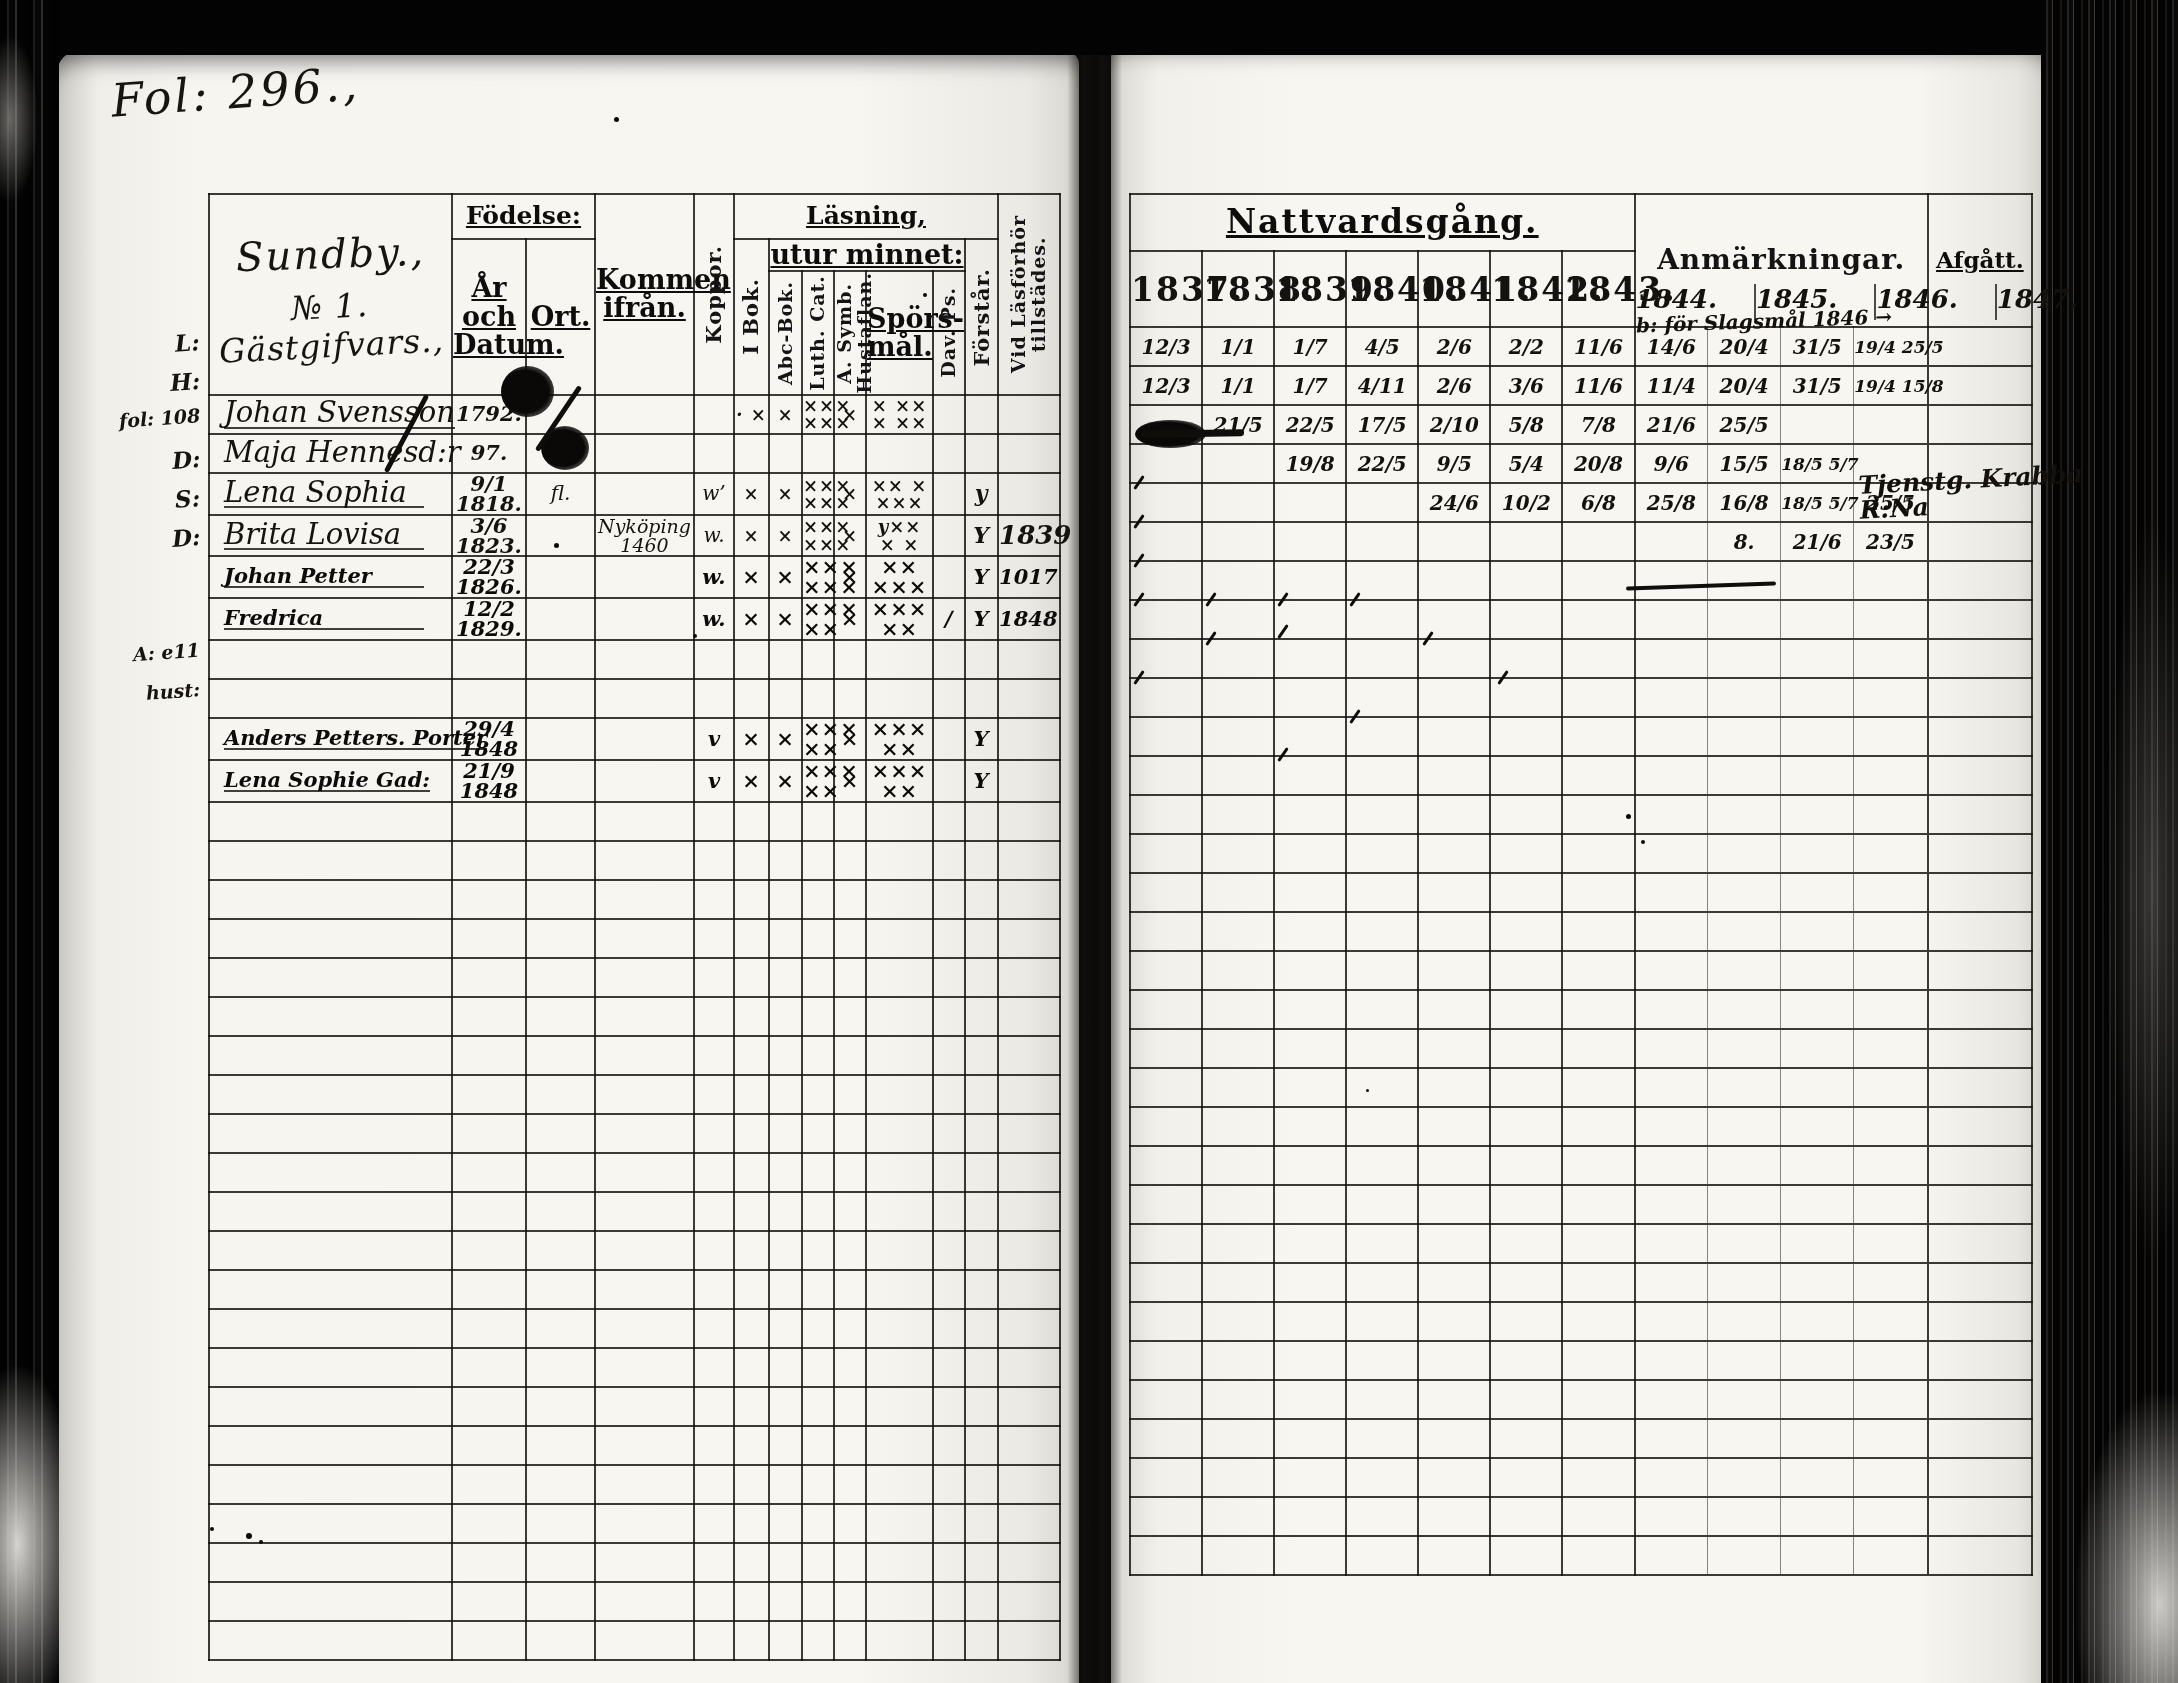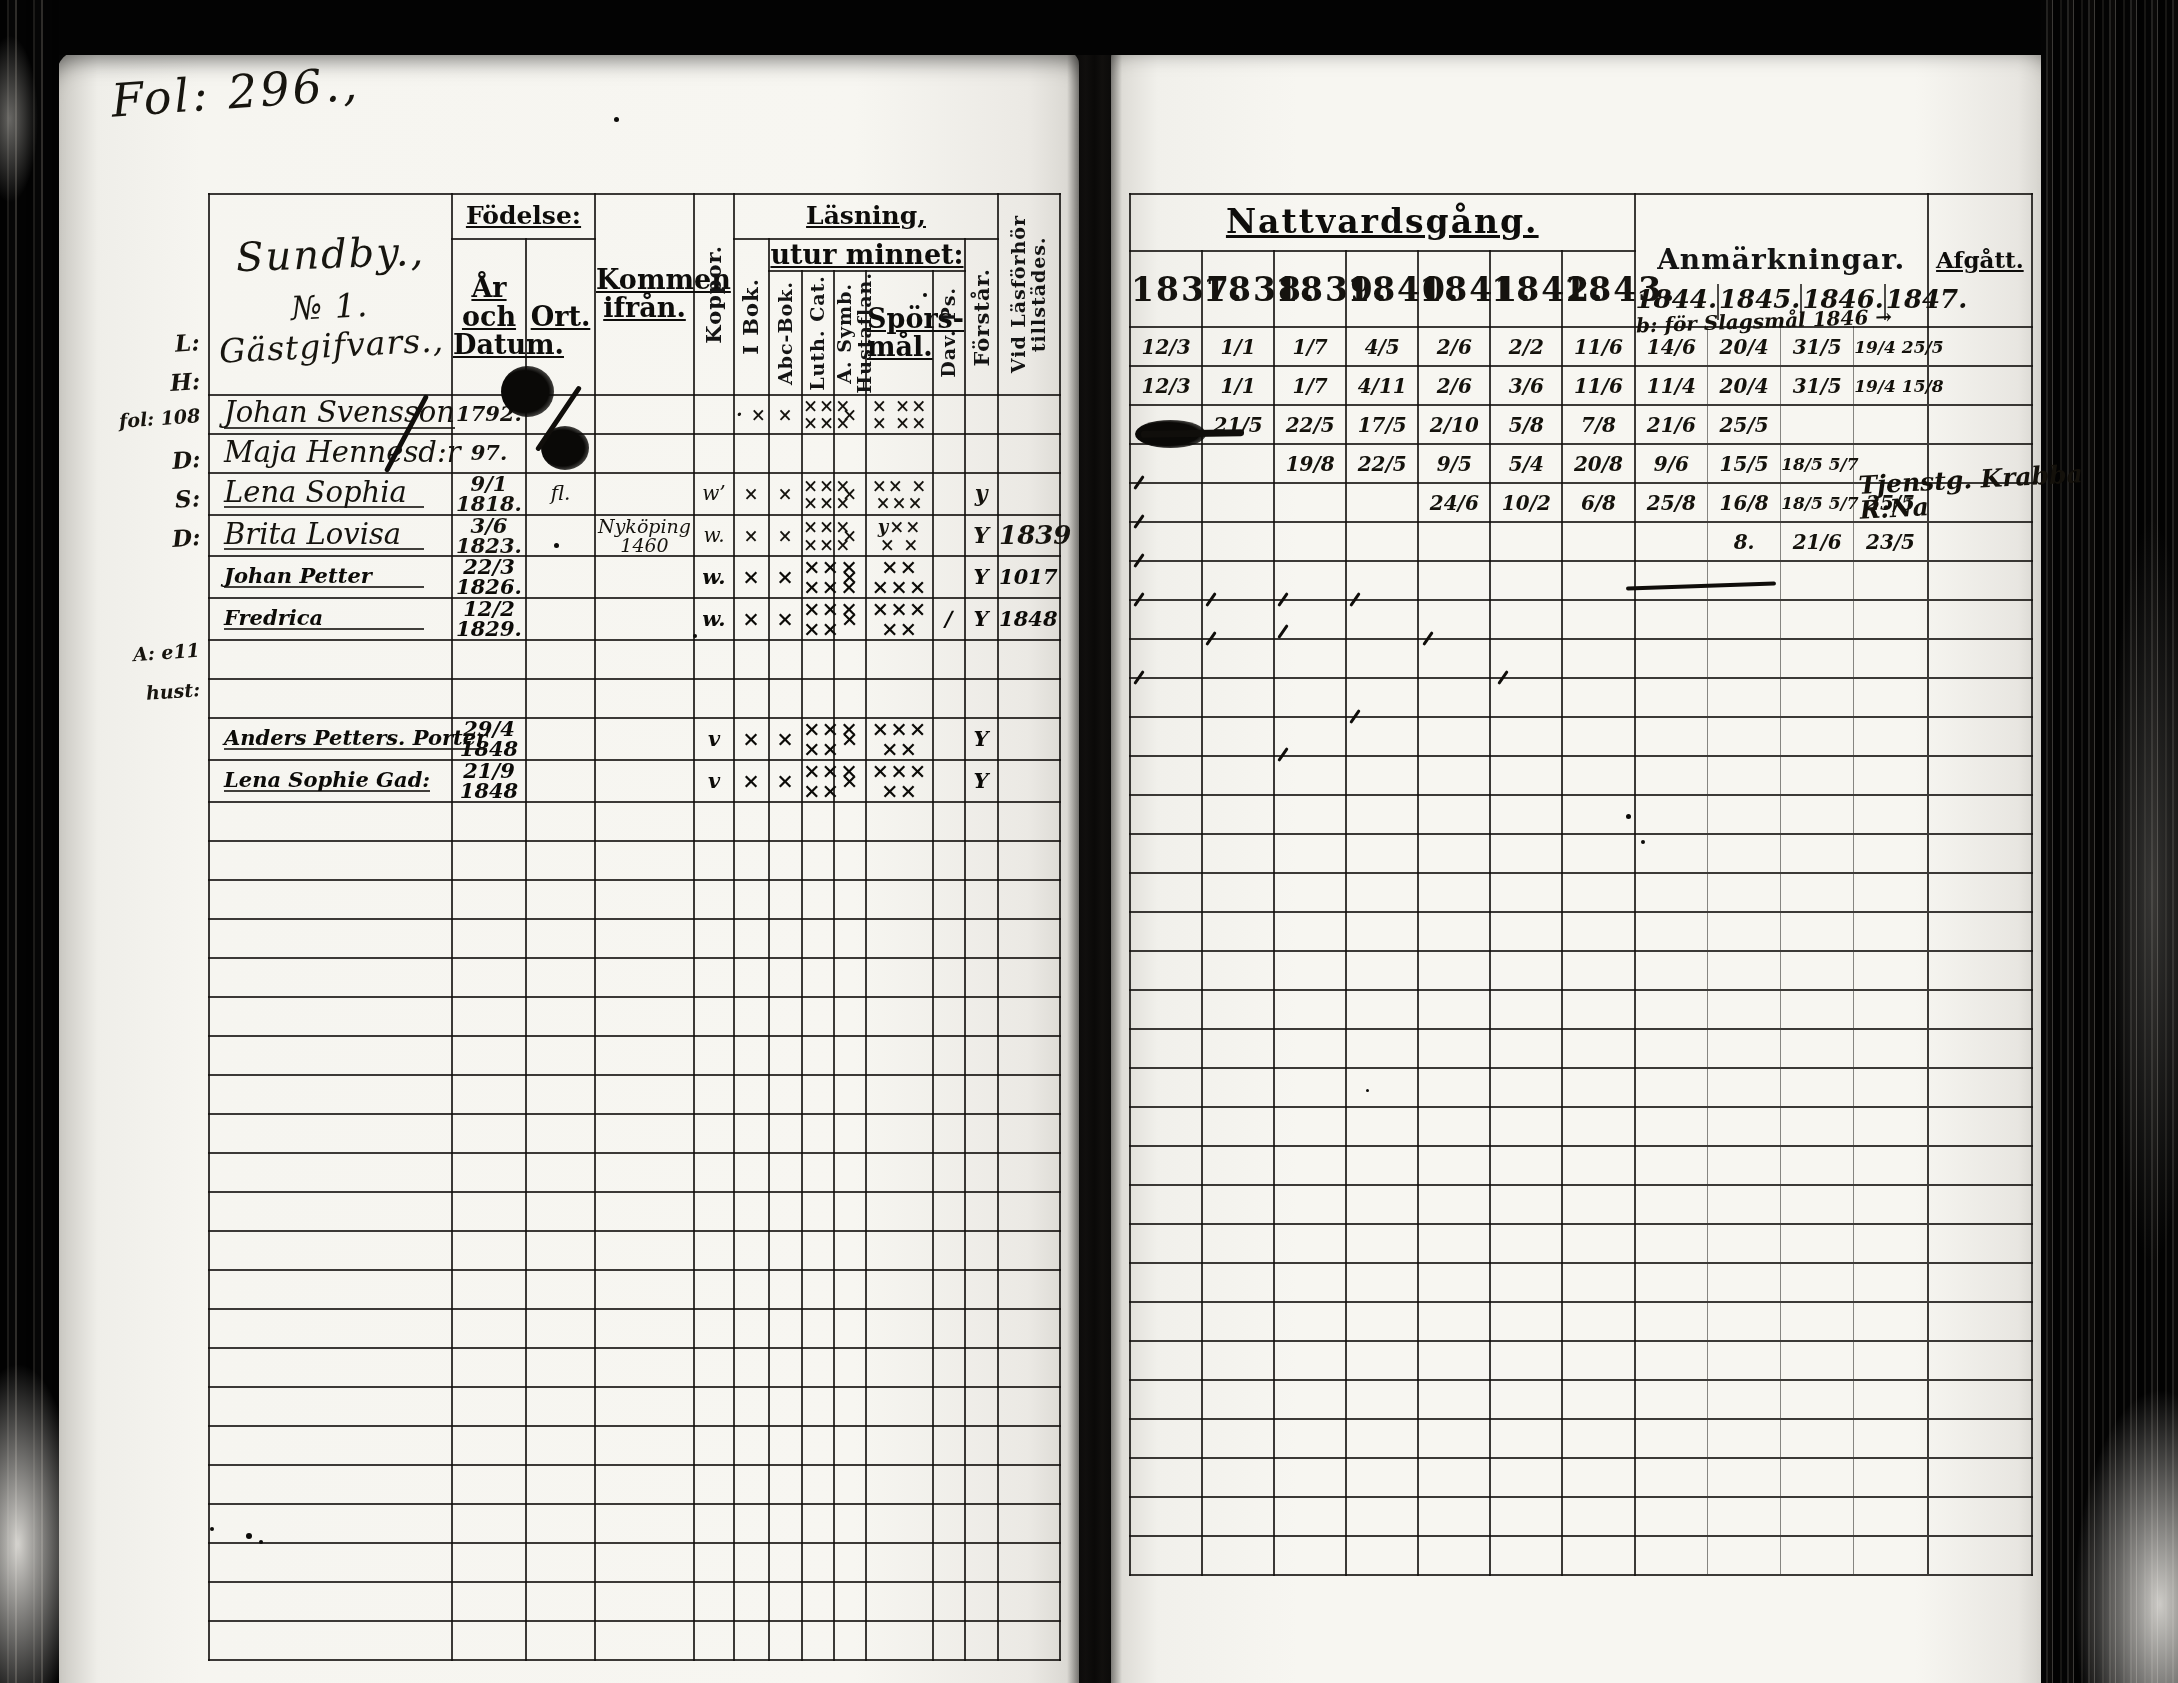--- a/index.html
+++ b/index.html
@@ -51,21 +51,21 @@
   .vt{writing-mode:vertical-rl;transform:rotate(180deg);font-weight:bold;font-size:21px;
       white-space:pre-line;line-height:1.05;letter-spacing:1px;margin:auto;}
   .vt.xs{font-size:19px}
   .natt{font-size:33px;letter-spacing:2px;}
   .yearhd{font-size:33px;font-weight:bold;color:#15130f;letter-spacing:2px;}
   .afg{font-size:23px;}
   .anmcell{vertical-align:top;}
   .anm-label{font-weight:bold;font-size:28px;margin-top:48px;letter-spacing:1px;}
   .anm-years{display:flex;margin-top:8px;height:36px;}
   .anm-years span{flex:1;font-style:italic;font-size:26px;font-weight:bold;color:#14120d;}
-  .anm-years span + span{border-left:2px solid rgba(20,18,15,.75);}
+  .anm-years span + span{border-left:2px solid rgba(20,18,15,.75);margin-left:37px;}
 
   .c-namehd .place{font-size:40px;margin-top:8px;transform:rotate(-2deg);letter-spacing:2px;}
   .c-namehd .placeno{font-size:33px;margin-top:10px;transform:rotate(-3deg);letter-spacing:1px;}
 
   
   .bcell{font-family:"DejaVu Serif",serif;font-style:italic;white-space:pre-line;line-height:.95;color:#15130e;}
   .c-name{font-size:29px;text-align:left;padding-left:14px;white-space:nowrap;}
   .c-name .uline{border-bottom:2.5px solid rgba(20,18,14,.8);display:inline-block;min-width:88%;}
   .c-birth{font-size:21px;font-weight:bold;}
   .c-kommen{font-size:19px;}

